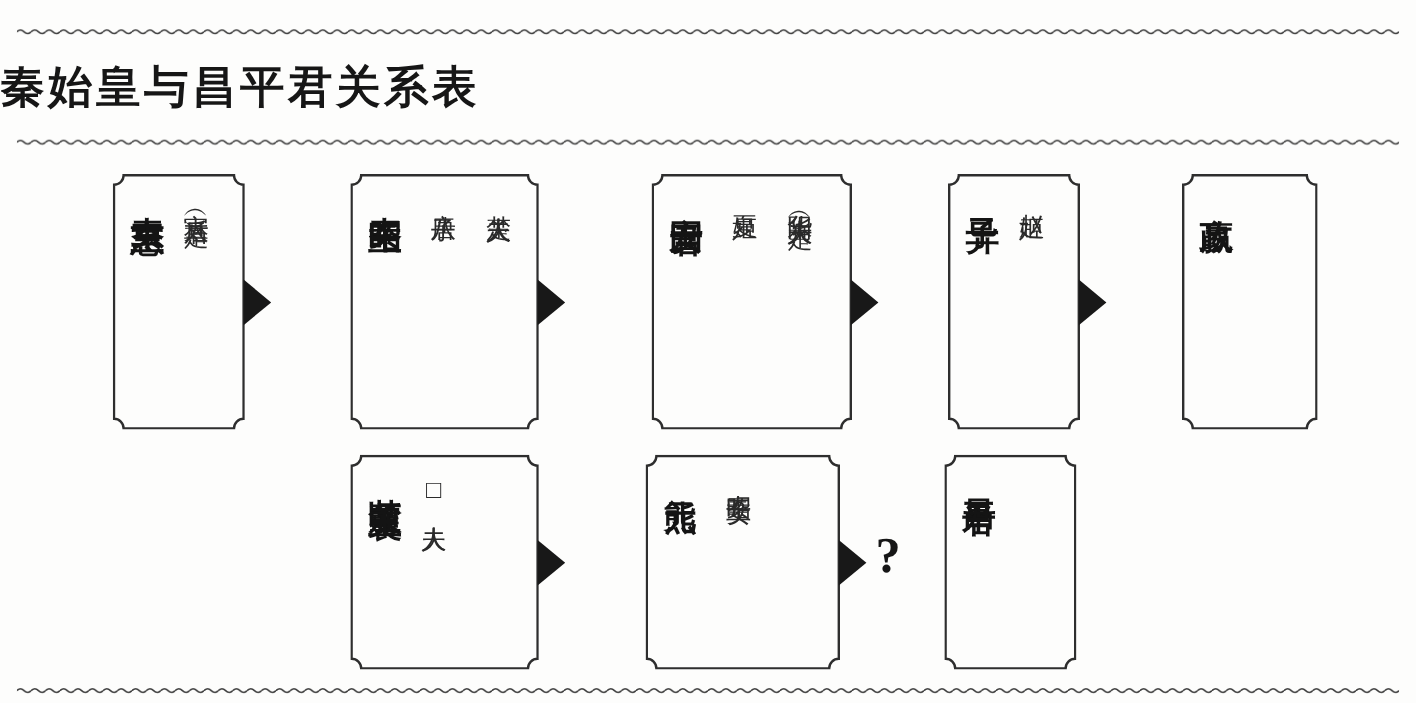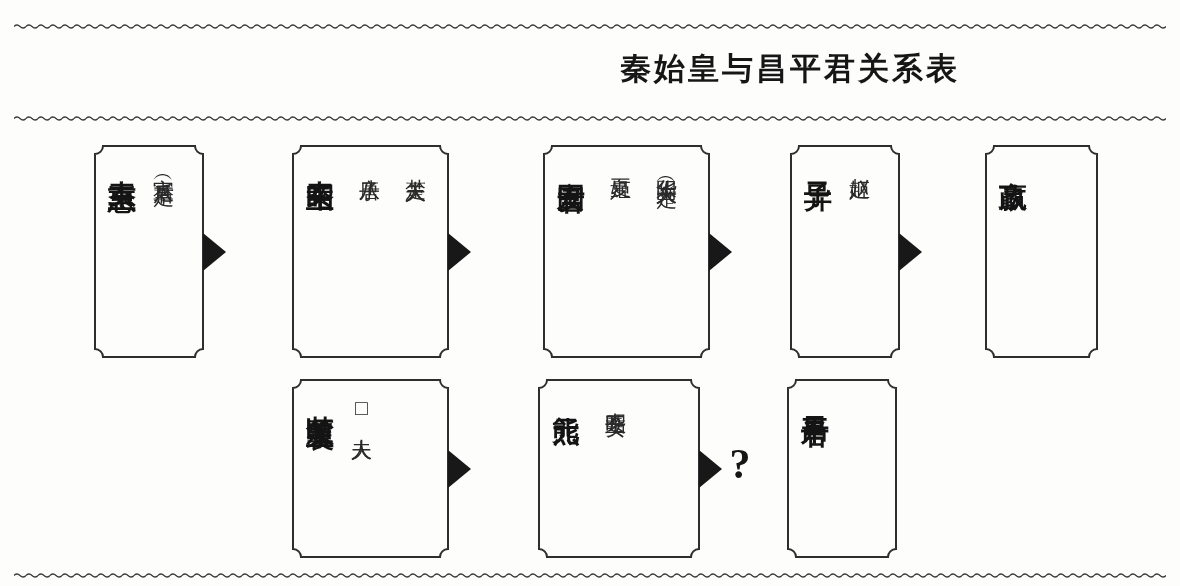--- a/index.html
+++ b/index.html
@@ -11,22 +11,22 @@
     color:#1d1d1d;
     position:relative;
     overflow:hidden;
   }
   .stage{position:absolute;inset:0;}
 
   .wave-line{position:absolute;left:14px;width:1152px;height:8px;display:block;}
 
   .chart-title{
     position:absolute;left:0;top:48px;width:960px;
-    text-align:right;
-    font-size:31px;font-weight:bold;
+    text-align:left;
+    font-size:37px;font-weight:bold;
     letter-spacing:3px;
     color:#161616;
   }
 
   .node{position:absolute;}
   .frame{position:absolute;inset:0;pointer-events:none;}
 
   .cols{
     position:absolute;inset:0;
     display:flex;flex-direction:row;align-items:flex-start;

